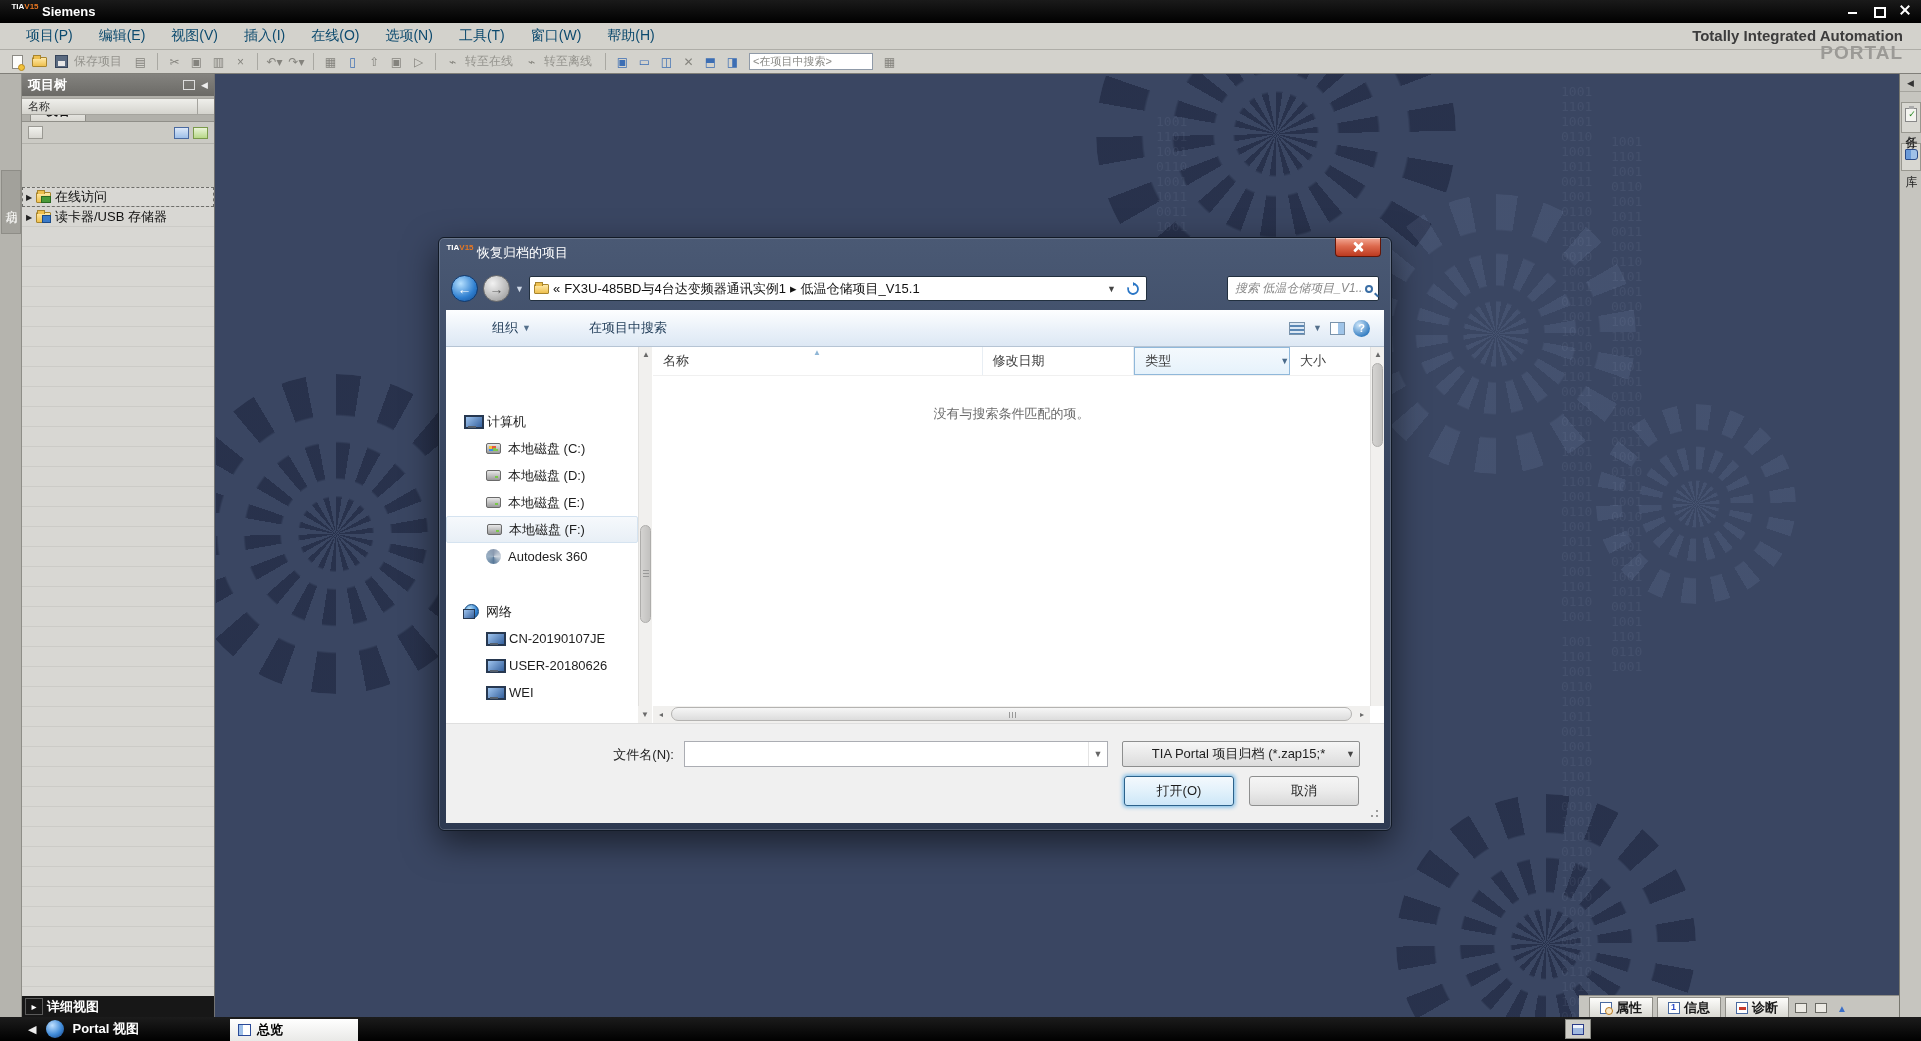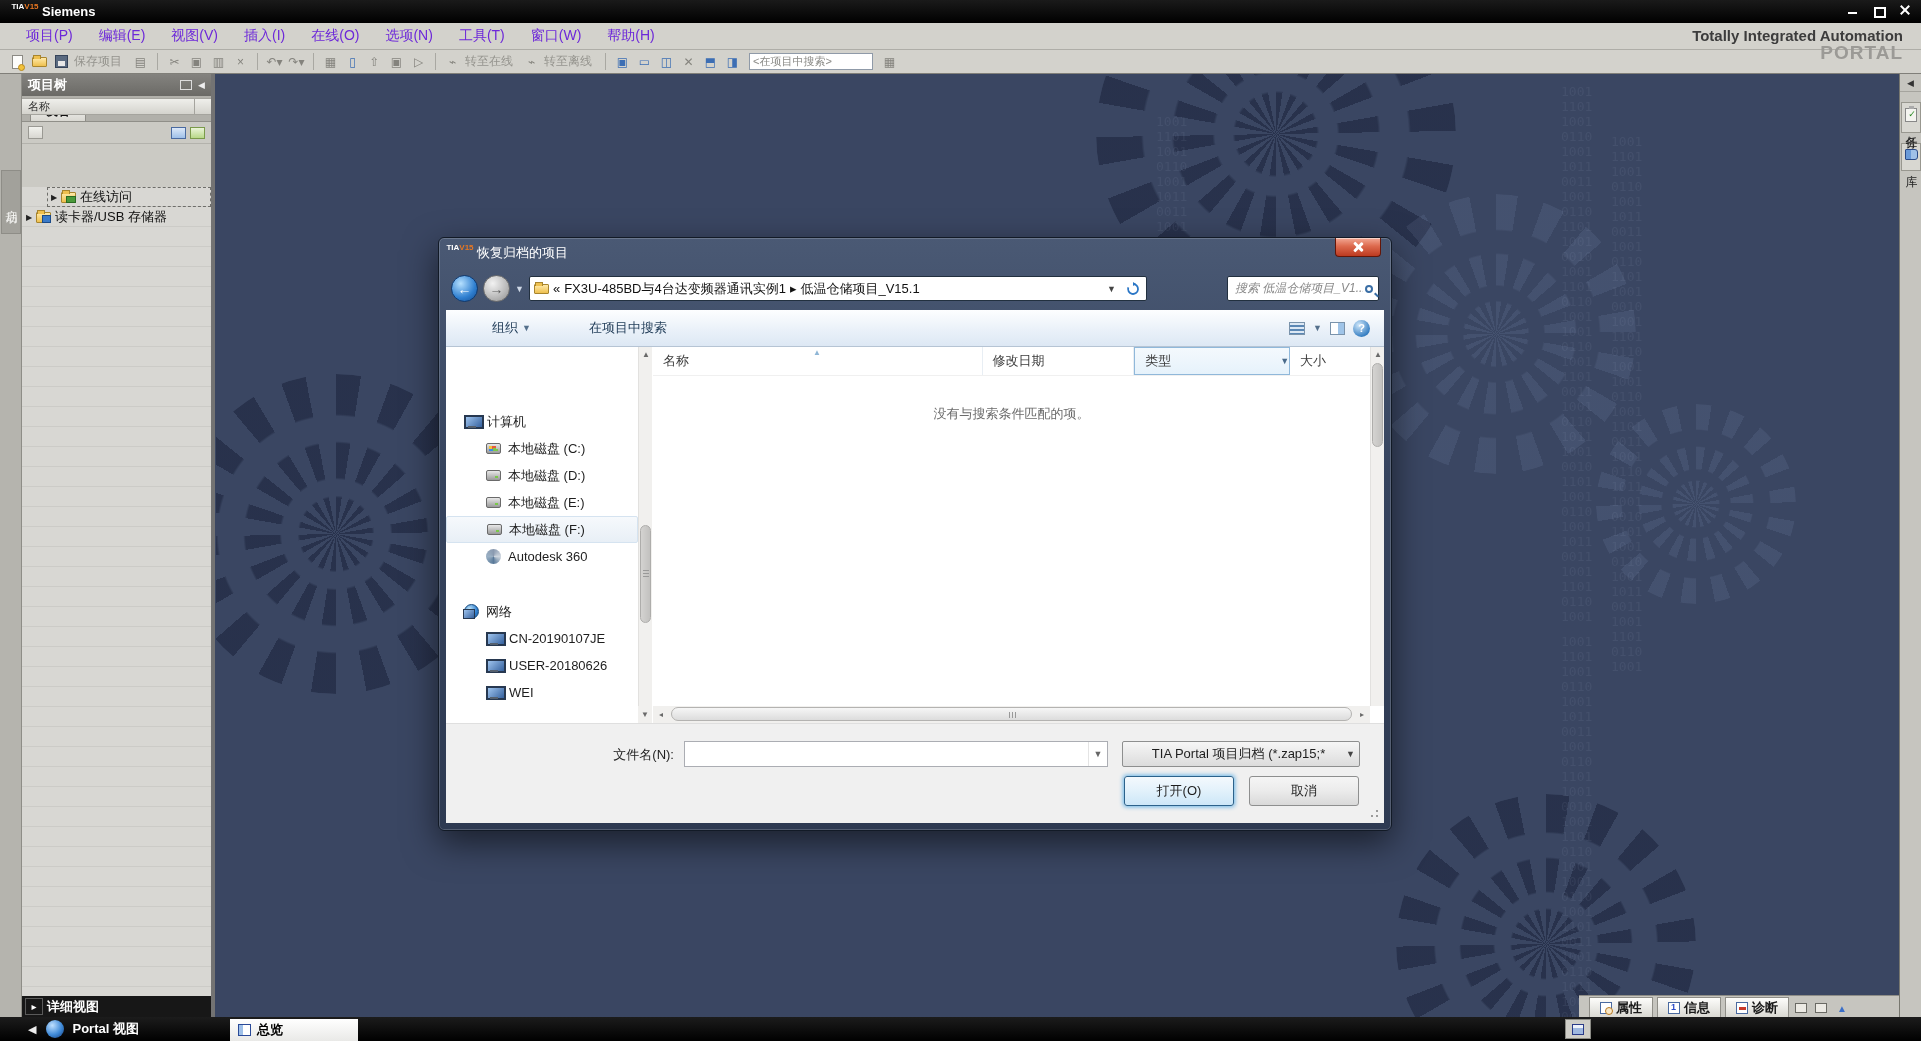--- a/index.html
+++ b/index.html
@@ -14,21 +14,21 @@
   .win-title{font-size:13px;font-weight:bold;}
   .win-controls{position:absolute;right:8px;top:3px;display:flex;gap:10px;align-items:center;}
   .wc{width:16px;height:14px;position:relative;cursor:pointer;}
   .wc-min::after{content:"";position:absolute;left:3px;bottom:3px;width:9px;height:2px;background:#fff;}
   .wc-rest::after{content:"";position:absolute;left:3px;top:4px;width:8px;height:7px;border:2px solid #fff;}
   .wc-close::before,.wc-close::after{content:"";position:absolute;left:7px;top:1px;width:2px;height:12px;background:#fff;}
   .wc-close::before{transform:rotate(45deg);} .wc-close::after{transform:rotate(-45deg);}
 
   
   .menubar{position:absolute;left:0;top:23px;width:100%;height:27px;background:#d3d2cc;border-bottom:1px solid #aeada7;display:flex;align-items:center;padding-left:14px;gap:2px;}
-  .menu-item{font-size:14px;color:#6d28d9;padding:2px 12px;cursor:pointer;}
+  .menu-item{font-size:14px;color:#0c4a6e;padding:2px 12px;cursor:pointer;}
   .brand{position:absolute;right:18px;top:27px;text-align:right;line-height:17px;z-index:5;}
   .brand .b1{font-size:15px;font-weight:bold;color:#3c3c3c;}
   .brand .b2{font-size:19px;font-weight:bold;color:#9b9a96;letter-spacing:1px;}
   .toolbar{position:absolute;left:0;top:50px;width:100%;height:24px;background:#d3d2cc;border-bottom:1px solid #807f79;display:flex;align-items:center;padding-left:8px;gap:3px;}
   .tbi{width:19px;height:19px;display:flex;align-items:center;justify-content:center;font-size:12px;color:#84837d;cursor:pointer;}
   .tbi.colored{color:#3c6eb4;}
   .tb-sep{width:1px;height:17px;background:#a9a8a2;margin:0 4px;}
   .tb-label{font-size:12px;color:#94938d;margin:0 6px 0 0;cursor:pointer;}
   .tb-search{width:124px;height:17px;border:1px solid #8f9aa8;background:#fff;font-size:11px;color:#8a8a86;padding:0 3px;margin:0 4px;}
   .sheet{width:11px;height:14px;background:#fdfdfb;border:1px solid #8b8a84;position:relative;}
@@ -37,37 +37,37 @@
   .fold::before{content:"";position:absolute;left:0;top:-3px;width:6px;height:3px;background:#eec04f;border:1px solid #a8852e;border-bottom:none;}
   .floppy{width:13px;height:13px;background:#5a6a80;border:1px solid #36445a;position:relative;}
   .floppy::after{content:"";position:absolute;left:2px;bottom:1px;width:7px;height:5px;background:#e8e8e8;}
 
   
   .left-strip{position:absolute;left:0;top:74px;width:22px;height:943px;background:#b5b4ae;border-right:1px solid #8e8d87;}
   .vtab-left{position:absolute;left:1px;top:96px;width:20px;height:64px;background:#a2a19b;border:1px solid #8e8d87;display:flex;align-items:center;justify-content:center;}
   .vtab-left span{writing-mode:vertical-rl;font-size:12px;color:#f4f4f2;letter-spacing:2px;}
 
   
-  .panel{position:absolute;left:22px;top:74px;width:193px;height:943px;background:#cbcac4;border-right:4px solid #737373;}
+  .panel{position:absolute;left:22px;top:74px;width:193px;height:943px;background:#cbcac4;border-right:1px solid #737373;}
   .panel-header{height:22px;background:linear-gradient(#84837f,#6b6a66);color:#fff;font-size:13px;font-weight:bold;display:flex;align-items:center;padding:0 6px;}
   .panel-header .sp{flex:1;}
   .ph-ico{width:12px;height:10px;border:1px solid #ddd;margin-left:5px;cursor:pointer;}
   .ph-arrow{color:#eee;font-size:9px;margin-left:6px;cursor:pointer;}
   .panel-tabs{height:26px;background:#b1b0aa;border-bottom:1px solid #908f89;display:flex;align-items:flex-end;padding-left:8px;}
   .ptab{height:22px;padding:0 14px;background:linear-gradient(#fdfdfb,#d9d8d2);border:1px solid #8f8e88;border-bottom:none;font-size:13px;font-weight:bold;color:#111;display:flex;align-items:center;cursor:pointer;}
   .panel-tools{height:22px;display:flex;align-items:center;padding:0 6px;border-bottom:1px solid #b3b2ac;}
   .pt-ico{width:15px;height:13px;border:1px solid #9a9993;background:linear-gradient(#f2f2ee,#d8d7d1);margin-right:4px;cursor:pointer;}
   .pt-grid{margin-left:auto;width:15px;height:12px;border:1px solid #4a6aa0;background:linear-gradient(#dce8f8,#9fc0e8);cursor:pointer;}
   .pt-sort{width:15px;height:12px;border:1px solid #7a9a4a;background:linear-gradient(#eaf4d8,#b8d888);margin-left:4px;cursor:pointer;}
   .tree-colhead{margin-top:24px;height:17px;background:linear-gradient(#efefeb,#d4d3cd);border-top:1px solid #a5a49e;border-bottom:1px solid #a5a49e;font-size:11px;color:#333;display:flex;align-items:center;padding-left:6px;position:relative;}
   .tree-colhead::after{content:"";position:absolute;right:16px;top:0;bottom:0;width:1px;background:#a5a49e;}
   .tree{position:absolute;top:0;bottom:21px;left:0;right:0;}
   .tree-rows{position:absolute;left:0;right:0;top:113px;bottom:0;background:repeating-linear-gradient(#d8d7d3 0 19px,#cccbc7 19px 20px);}
   .trow{height:20px;display:flex;align-items:center;padding-left:4px;font-size:13px;color:#111;cursor:pointer;position:relative;}
-  .trow.focus{outline:1px dashed #6e6e6a;outline-offset:-1px;margin-left:25px;}
+  .trow.focus{outline:1px dashed #6e6e6a;outline-offset:-1px;}
   .tw-chev{font-size:8px;color:#222;width:10px;}
   .tfold{width:15px;height:11px;background:linear-gradient(#ffe9a8,#eec04f);border:1px solid #a8852e;border-radius:1px;position:relative;margin-right:4px;flex:none;}
   .tfold::before{content:"";position:absolute;left:0;top:-3px;width:6px;height:3px;background:#eec04f;border:1px solid #a8852e;border-bottom:none;}
   .tfold.net::after{content:"";position:absolute;right:-1px;bottom:-1px;width:8px;height:5px;background:#4a9a3a;border:1px solid #2a6a22;}
   .tfold.card::after{content:"";position:absolute;right:-1px;bottom:-1px;width:7px;height:6px;background:#3a7ac8;border:1px solid #1a4a88;}
   .details-bar{position:absolute;left:0;bottom:0;width:100%;height:21px;background:#171717;display:flex;align-items:center;color:#fff;}
   .db-btn{width:18px;height:17px;border:1px solid #5a5a5a;margin:0 4px 0 3px;display:flex;align-items:center;justify-content:center;font-size:10px;color:#fff;cursor:pointer;}
   .db-label{font-size:13px;font-weight:bold;}
 
   

